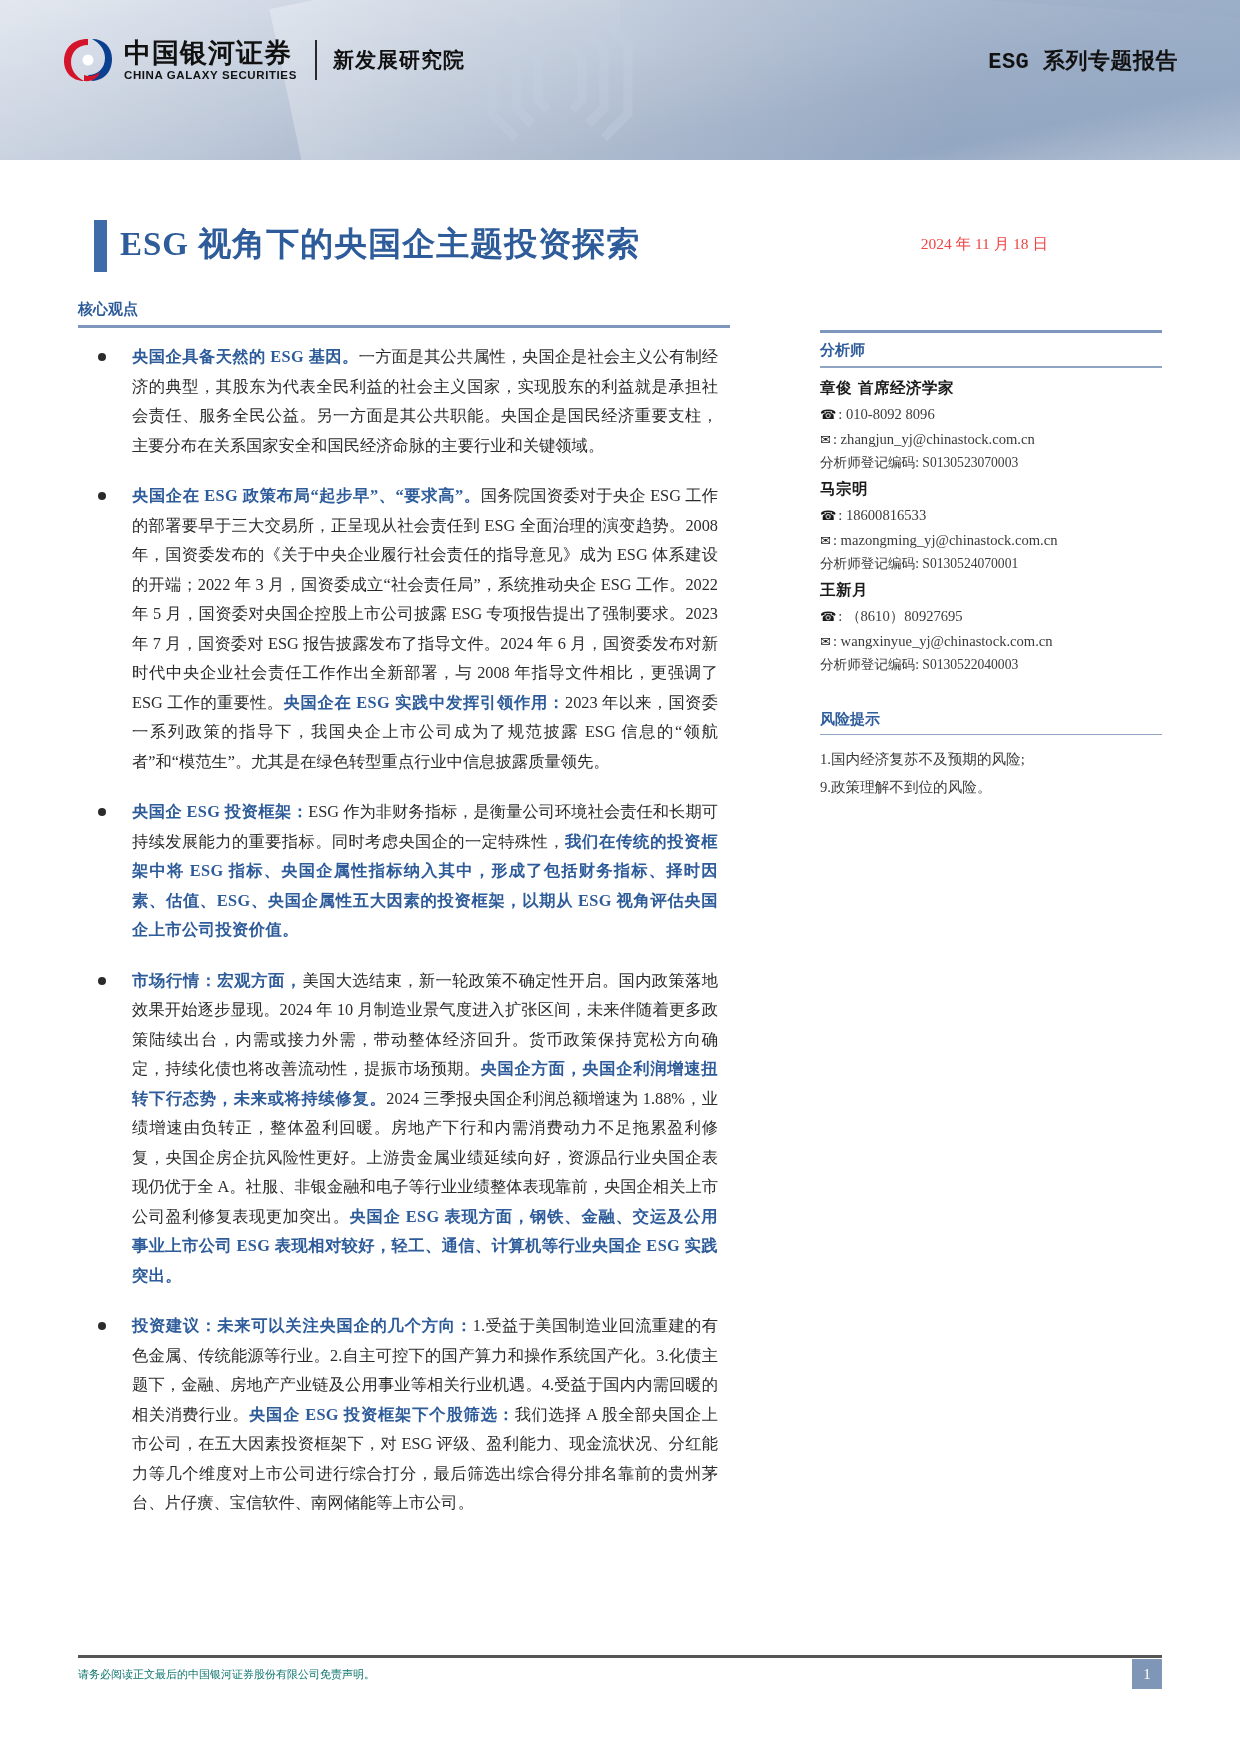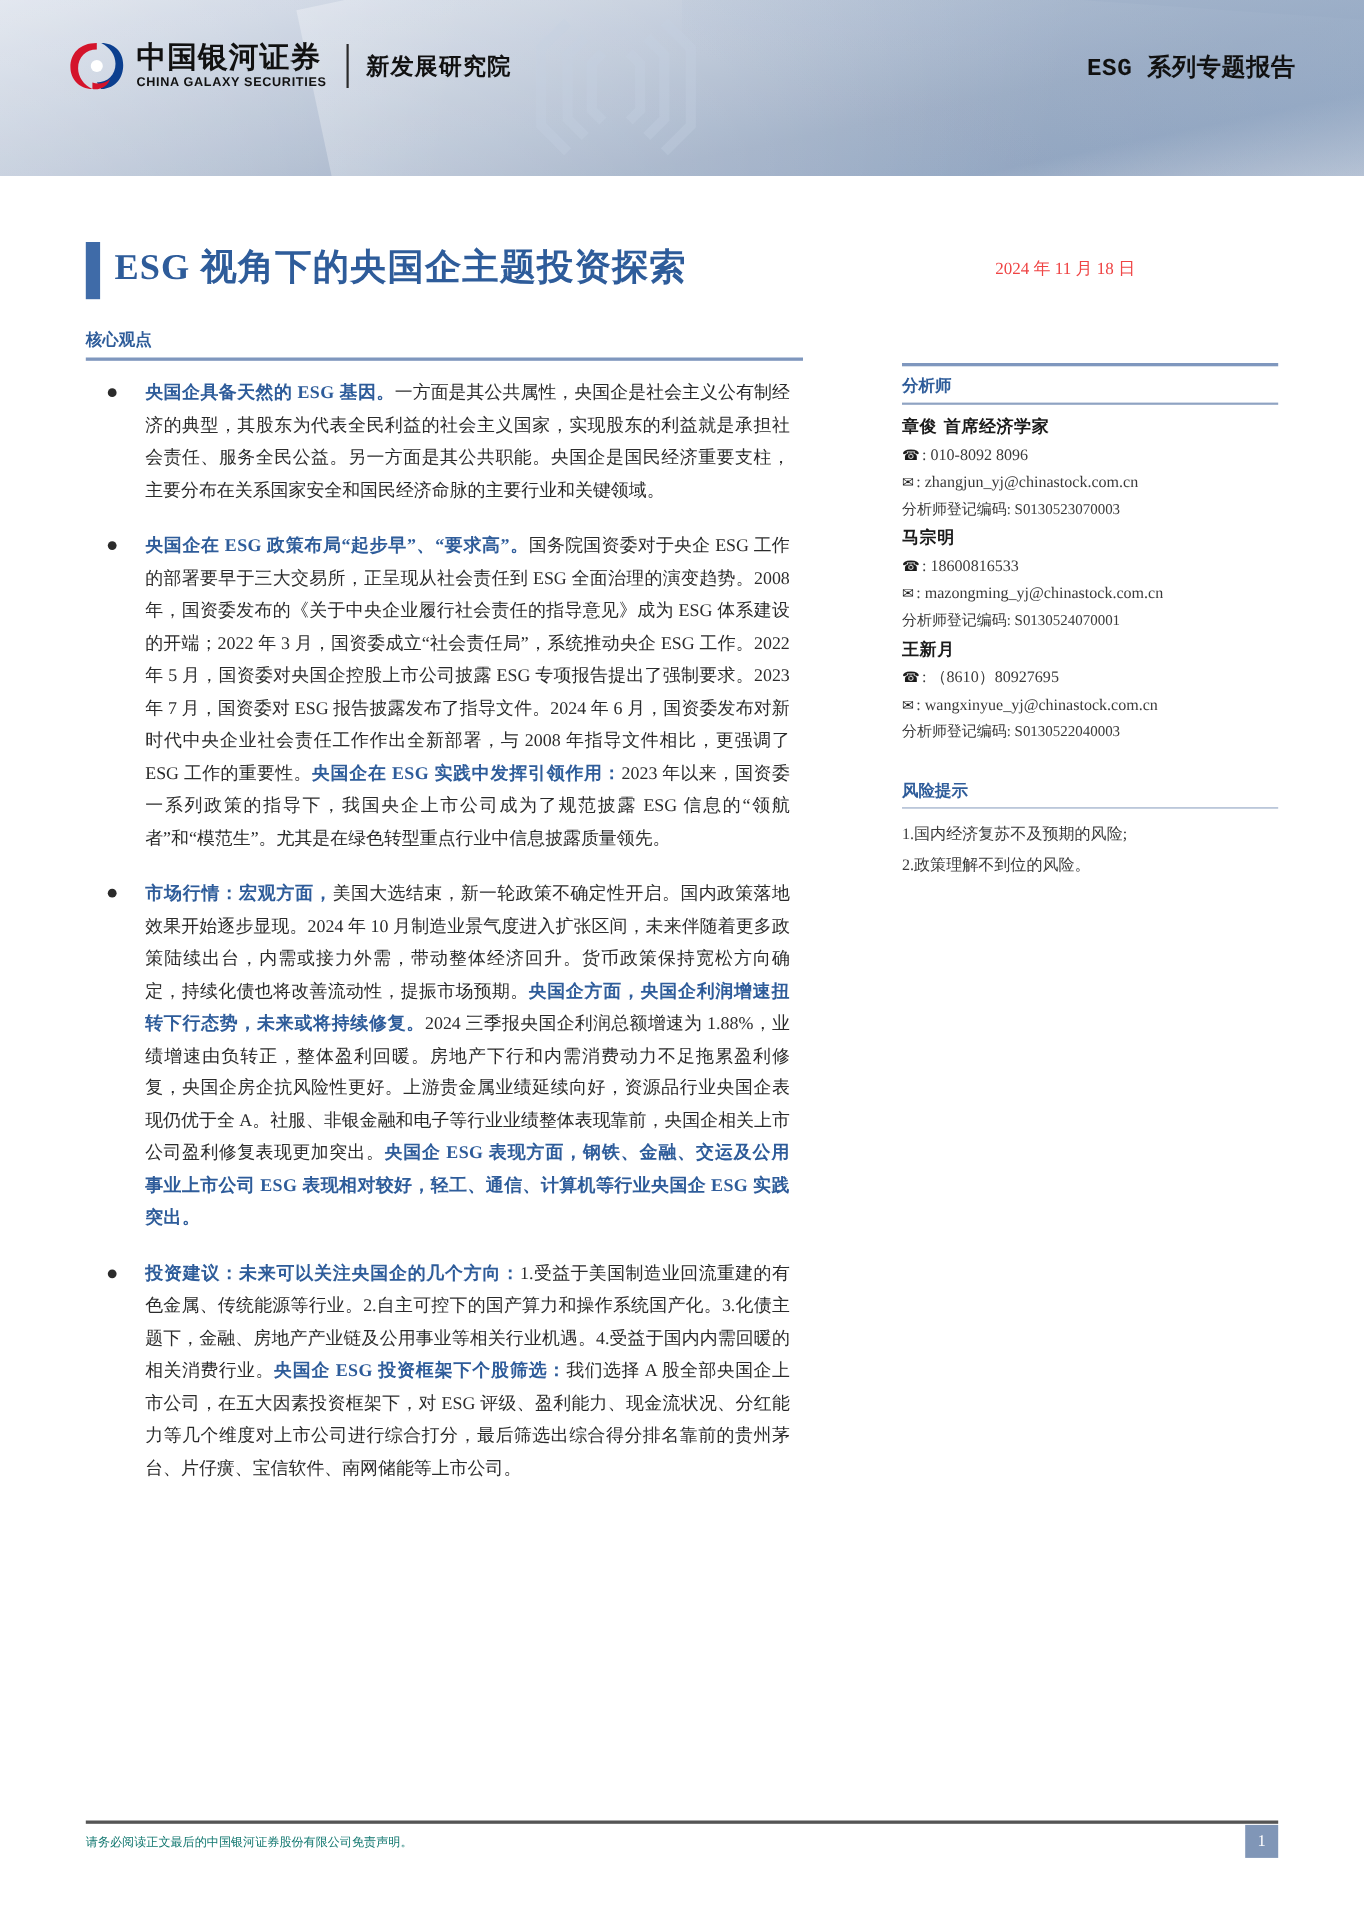--- a/index.html
+++ b/index.html
@@ -106,21 +106,21 @@
     font-family: Liberation Mono, monospace;
     font-weight: bold;
     font-size: 22px;
     color: #111;
     letter-spacing: 0.5px;
   }
 
   
   .title-row {
     position: absolute;
-    left: 0; top: 218px;
+    left: 16px; top: 218px;
     width: 1094px;
     height: 62px;
   }
   .title-bar {
     position: absolute;
     left: 78px; top: 2px;
     width: 13px; height: 52px;
     background: #3f6ba8;
   }
   .doc-title {
@@ -340,20 +340,23 @@
     <ul class="bullets">
 
       <li>
         <span class="b">央国企具备天然的 ESG 基因。</span><span>一方面是其公共属性，央国企是社会主义公有制经济的典型，其股东为代表全民利益的社会主义国家，实现股东的利益就是承担社会责任、服务全民公益。另一方面是其公共职能。央国企是国民经济重要支柱，主要分布在关系国家安全和国民经济命脉的主要行业和关键领域。</span>
       </li>
 
       <li>
         <span class="b">央国企在 ESG 政策布局“起步早”、“要求高”。</span><span>国务院国资委对于央企 ESG 工作的部署要早于三大交易所，正呈现从社会责任到 ESG 全面治理的演变趋势。2008 年，国资委发布的《关于中央企业履行社会责任的指导意见》成为 ESG 体系建设的开端；2022 年 3 月，国资委成立“社会责任局”，系统推动央企 ESG 工作。2022 年 5 月，国资委对央国企控股上市公司披露 ESG 专项报告提出了强制要求。2023 年 7 月，国资委对 ESG 报告披露发布了指导文件。2024 年 6 月，国资委发布对新时代中央企业社会责任工作作出全新部署，与 2008 年指导文件相比，更强调了 ESG 工作的重要性。</span><span class="b">央国企在 ESG 实践中发挥引领作用：</span><span>2023 年以来，国资委一系列政策的指导下，我国央企上市公司成为了规范披露 ESG 信息的“领航者”和“模范生”。尤其是在绿色转型重点行业中信息披露质量领先。</span>
       </li>
 
+      <li>
+        <span class="b">央国企 ESG 投资框架：</span><span>ESG 作为非财务指标，是衡量公司环境社会责任和长期可持续发展能力的重要指标。同时考虑央国企的一定特殊性，</span><span class="b">我们在传统的投资框架中将 ESG 指标、央国企属性指标纳入其中，形成了包括财务指标、择时因素、估值、ESG、央国企属性五大因素的投资框架，以期从 ESG 视角评估央国企上市公司投资价值。</span><span></span>
+      </li>
 
       <li>
         <span class="b">市场行情：宏观方面，</span><span>美国大选结束，新一轮政策不确定性开启。国内政策落地效果开始逐步显现。2024 年 10 月制造业景气度进入扩张区间，未来伴随着更多政策陆续出台，内需或接力外需，带动整体经济回升。货币政策保持宽松方向确定，持续化债也将改善流动性，提振市场预期。</span><span class="b">央国企方面，央国企利润增速扭转下行态势，未来或将持续修复。</span><span>2024 三季报央国企利润总额增速为 1.88%，业绩增速由负转正，整体盈利回暖。房地产下行和内需消费动力不足拖累盈利修复，央国企房企抗风险性更好。上游贵金属业绩延续向好，资源品行业央国企表现仍优于全 A。社服、非银金融和电子等行业业绩整体表现靠前，央国企相关上市公司盈利修复表现更加突出。</span><span class="b">央国企 ESG 表现方面，钢铁、金融、交运及公用事业上市公司 ESG 表现相对较好，轻工、通信、计算机等行业央国企 ESG 实践突出。</span>
       </li>
 
       <li>
         <span class="b">投资建议：未来可以关注央国企的几个方向：</span><span>1.受益于美国制造业回流重建的有色金属、传统能源等行业。2.自主可控下的国产算力和操作系统国产化。3.化债主题下，金融、房地产产业链及公用事业等相关行业机遇。4.受益于国内内需回暖的相关消费行业。</span><span class="b">央国企 ESG 投资框架下个股筛选：</span><span>我们选择 A 股全部央国企上市公司，在五大因素投资框架下，对 ESG 评级、盈利能力、现金流状况、分红能力等几个维度对上市公司进行综合打分，最后筛选出综合得分排名靠前的贵州茅台、片仔癀、宝信软件、南网储能等上市公司。</span>
       </li>
 
     </ul>
@@ -382,21 +385,21 @@
     <div>
       <div class="an-name">王新月</div>
       <div class="an-line"><span class="gi">☎</span>: <span>（8610）80927695</span></div>
       <div class="an-line"><span class="gi">✉</span>: <span>wangxinyue_yj@chinastock.com.cn</span></div>
       <div class="an-code"><span>分析师登记编码:</span> <span>S0130522040003</span></div>
     </div>
 
     <div class="risk-head">风险提示</div>
     <div class="rule-thin"></div>
     <div class="risk-item">1.国内经济复苏不及预期的风险;</div>
-    <div class="risk-item">2.政策理解不到位的风险。</div>
+    <div class="risk-item">9.政策理解不到位的风险。</div>
   </div>
 
 </div>
 
 <div class="footer">
   <div class="footer-rule"></div>
   <div class="footer-text">请务必阅读正文最后的中国银河证券股份有限公司免责声明。</div>
   <div class="page-num">1</div>
 </div>
 

